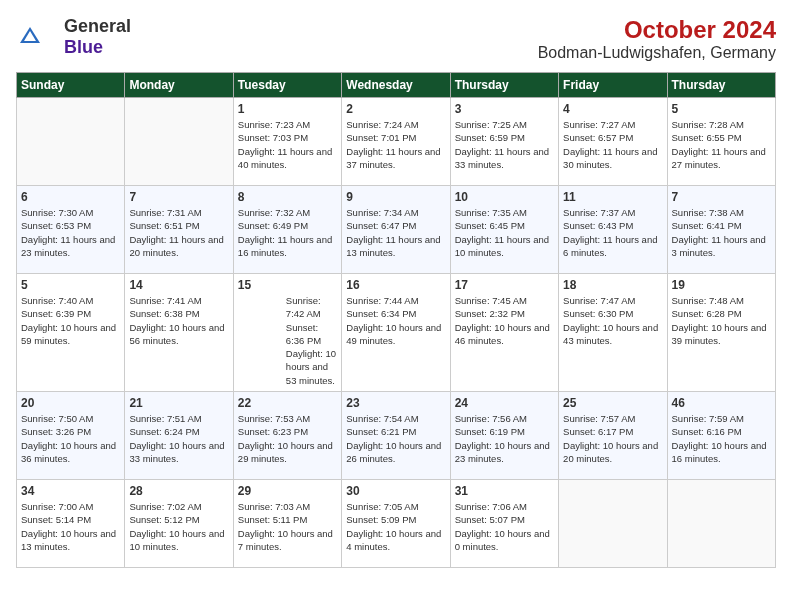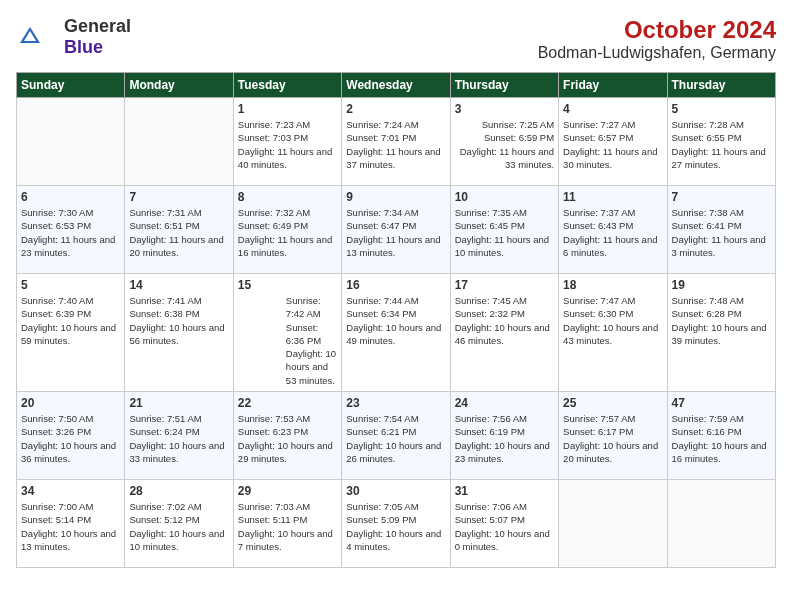--- a/index.html
+++ b/index.html
@@ -131,21 +131,21 @@
 Daylight: 11 hours and 40 minutes.</div>
         </td>
         <td>
           <span class="day-number">2</span>
           <div class="cell-text" style="white-space: pre-line;">Sunrise: 7:24 AM
 Sunset: 7:01 PM
 Daylight: 11 hours and 37 minutes.</div>
         </td>
         <td>
           <span class="day-number">3</span>
-          <div class="cell-text" style="white-space: pre-line; text-align: right;">Sunrise: 7:25 AM
+          <div class="cell-text" style="white-space: pre-line;">Sunrise: 7:25 AM
 Sunset: 6:59 PM
 Daylight: 11 hours and 33 minutes.</div>
         </td>
         <td>
           <span class="day-number">4</span>
           <div class="cell-text" style="white-space: pre-line;">Sunrise: 7:27 AM
 Sunset: 6:57 PM
 Daylight: 11 hours and 30 minutes.</div>
         </td>
         <td>
@@ -274,21 +274,21 @@
 Sunset: 6:19 PM
 Daylight: 10 hours and 23 minutes.</div>
         </td>
         <td>
           <span class="day-number">25</span>
           <div class="cell-text" style="white-space: pre-line;">Sunrise: 7:57 AM
 Sunset: 6:17 PM
 Daylight: 10 hours and 20 minutes.</div>
         </td>
         <td>
-          <span class="day-number">47</span>
+          <span class="day-number">46</span>
           <div class="cell-text" style="white-space: pre-line;">Sunrise: 7:59 AM
 Sunset: 6:16 PM
 Daylight: 10 hours and 16 minutes.</div>
         </td>
       </tr>
       <tr>
         <td>
           <span class="day-number">34</span>
           <div class="cell-text" style="white-space: pre-line;">Sunrise: 7:00 AM
 Sunset: 5:14 PM

